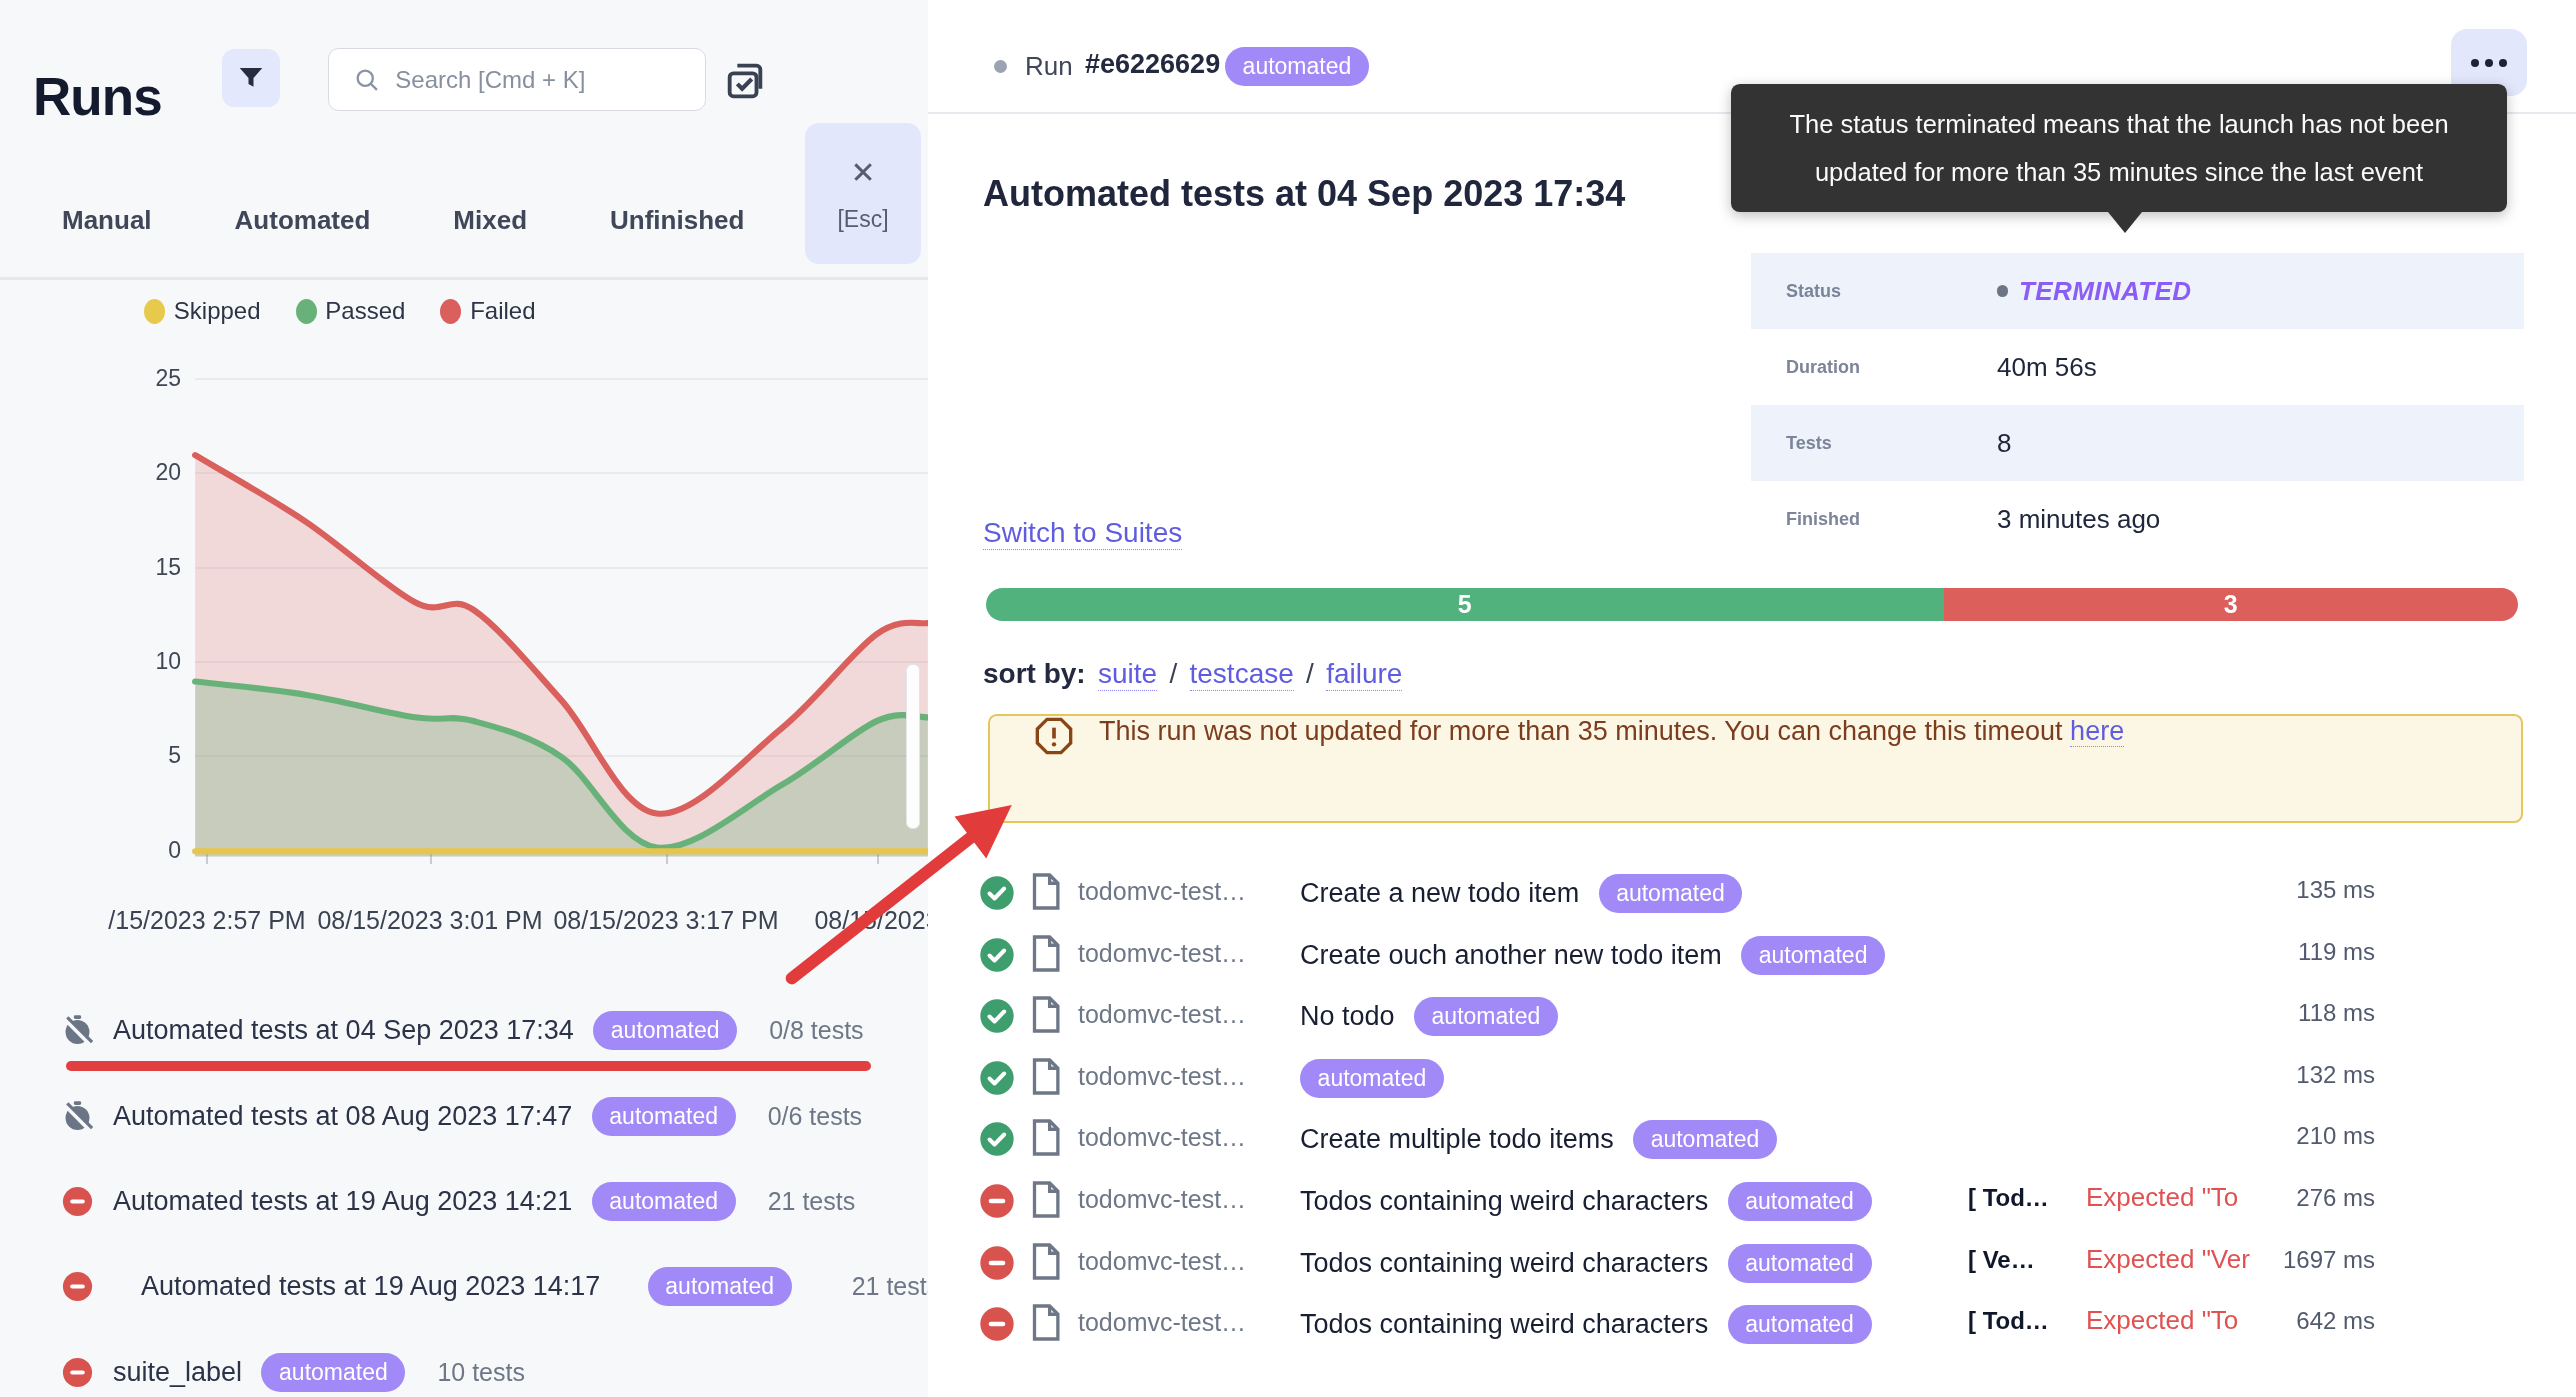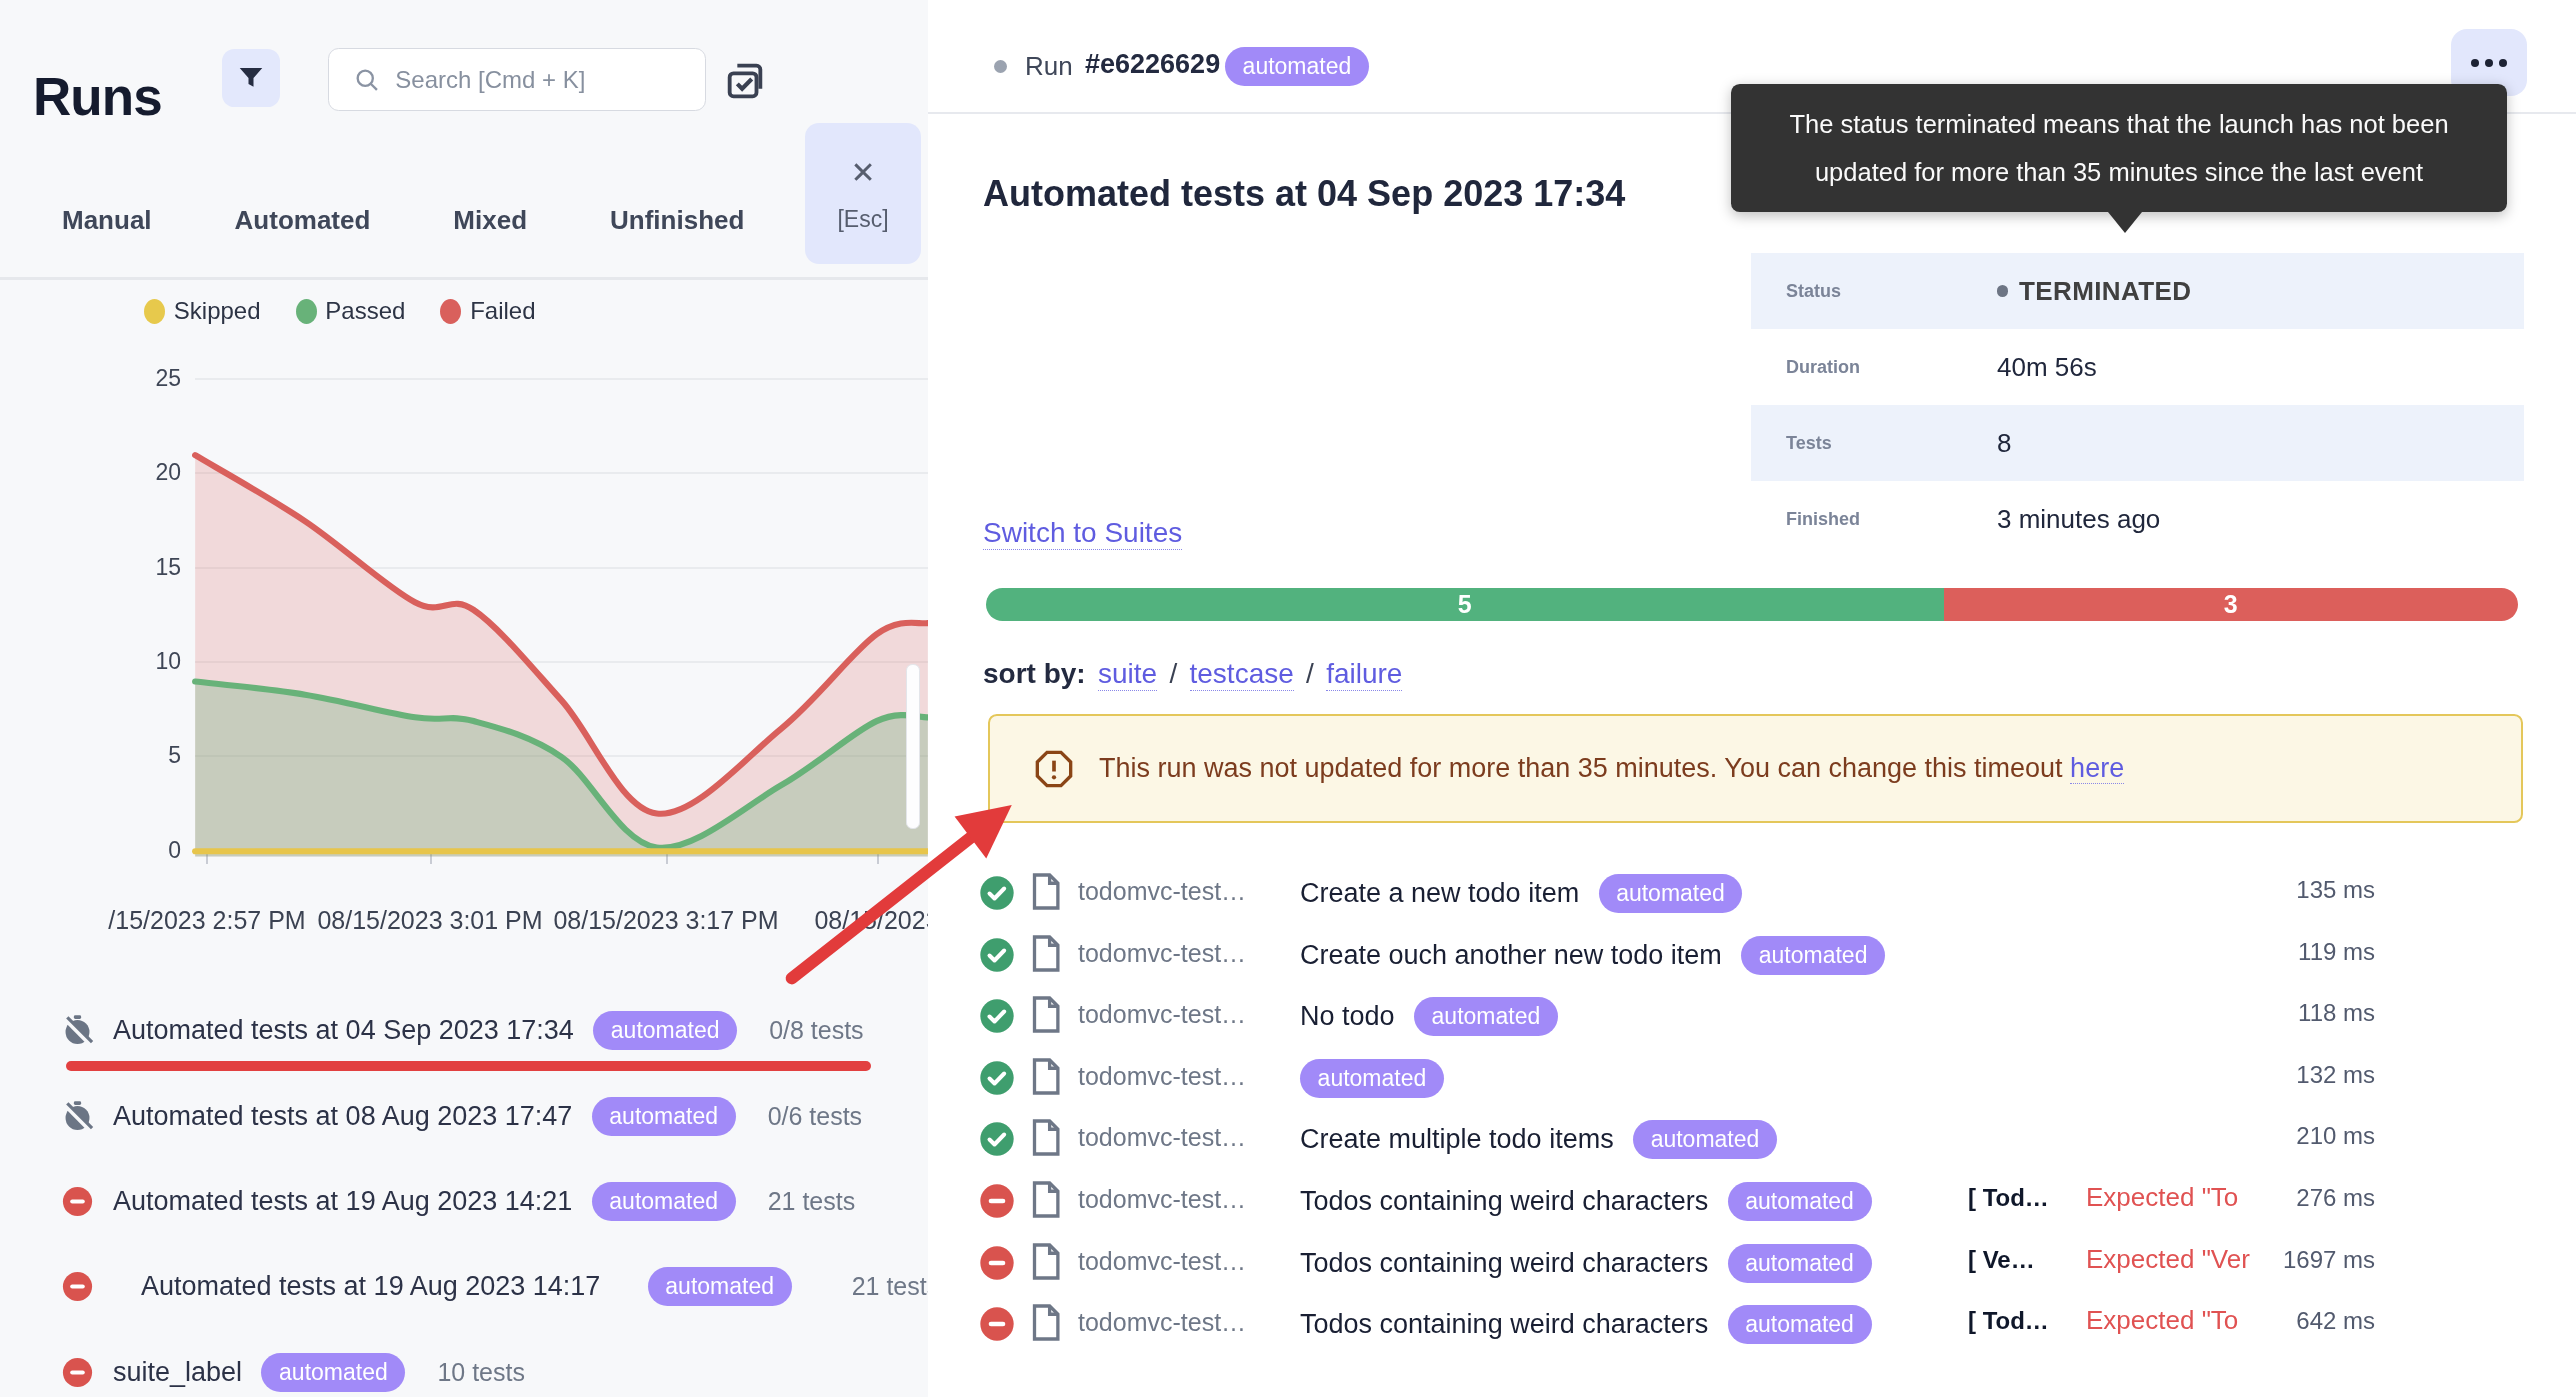--- a/index.html
+++ b/index.html
@@ -73,38 +73,38 @@
   .tooltip-arrow{position:absolute;left:50.8%;top:100%;transform:translateX(-50%);width:0;height:0;
                  border-left:17.6px solid transparent;border-right:17.6px solid transparent;border-top:21px solid #333333;}
 
   
   .summary{position:absolute;left:823px;top:253px;width:773px;}
   .sum-row{height:76px;display:flex;align-items:center;}
   .sum-row.alt{background:#edf2fb;}
   .sum-label{width:246px;padding-left:35px;font-size:18px;font-weight:bold;color:#7b8498;box-sizing:border-box;}
   .sum-value{font-size:26px;color:#20273c;display:flex;align-items:center;gap:10.6px;}
   .status-dot{width:11.4px;height:11.4px;border-radius:50%;background:#6d7584;display:inline-block;}
-  .status-text{font-weight:bold;color:#404040;letter-spacing:0.4px;}
+  .status-text{font-weight:bold;color:#8b5cf6;letter-spacing:0.4px;font-style:italic;}
 
   .link{color:#5f5ce0;text-decoration:none;border-bottom:1.8px dotted #8a88e8;cursor:pointer;}
   .switch-link{position:absolute;left:55px;top:517px;font-size:28px;}
 
   
   .pbar{position:absolute;left:58px;top:588px;width:1532px;height:33px;border-radius:16.7px;overflow:hidden;display:flex;}
   .pbar .seg{display:flex;align-items:center;justify-content:center;color:#fff;font-size:25px;font-weight:bold;height:100%;}
   .seg-pass{background:#52b27e;}
   .seg-fail{background:#dc5f5b;flex:1;}
 
   .sort-row{position:absolute;left:55px;top:658px;font-size:28px;color:#232a40;display:flex;gap:12.3px;align-items:baseline;}
   .sort-label{font-weight:bold;}
   .sort-sep{color:#3a4152;}
 
   
   .warning{position:absolute;left:60px;top:714px;width:1535px;height:109px;box-sizing:border-box;
-           background:#fcf7e5;border:2.6px solid #e4c75a;border-radius:8.8px;display:flex;align-items:center;}
+           background:#fcf7e5;border:2.6px solid #e4c75a;border-radius:8.8px;display:flex;}
   .warning-icon{margin-left:44px;flex:0 0 auto;display:flex;}
   .warning-text{margin-left:25px;font-size:27px;color:#7c3c1e;}
 
   
   .tests{position:absolute;left:0;top:862px;width:1648px;}
   .test-row{position:absolute;left:0;width:1648px;height:62px;cursor:pointer;}
   .t-status{position:absolute;left:49px;top:11.4px;}
   .t-file-icon{position:absolute;left:101px;top:9.7px;}
   .t-file{position:absolute;left:150px;top:15px;font-size:25px;color:#6e7787;white-space:nowrap;}
   .t-main{position:absolute;left:372px;top:0;height:62px;display:flex;align-items:center;gap:19.4px;white-space:nowrap;}

